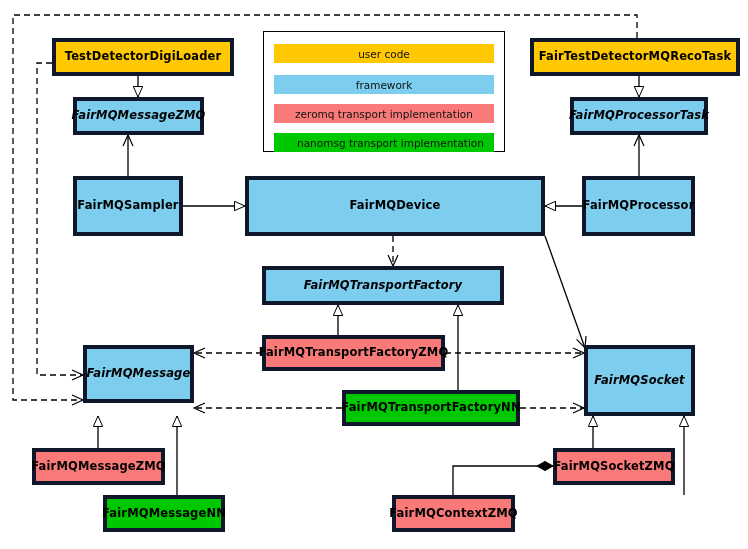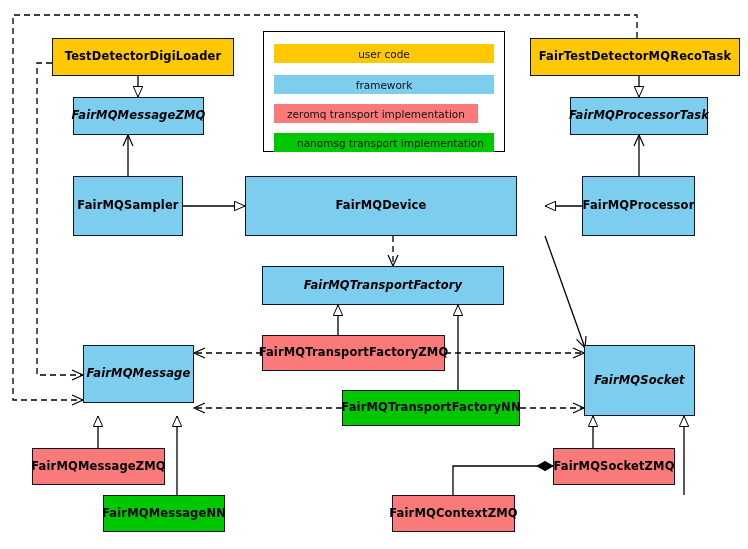--- a/index.html
+++ b/index.html
@@ -19,21 +19,21 @@
     position: absolute;
     left: 0;
     top: 0;
     width: 748px;
     height: 549px;
     pointer-events: none;
   }
   .node {
     position: absolute;
     box-sizing: border-box;
-    border: 1px solid #0f172a;
+    border: 4px solid #0f172a;
     display: flex;
     align-items: center;
     justify-content: center;
     text-align: center;
     font-size: 11.5px;
     font-weight: bold;
     color: #000000;
     line-height: 1.15;
     letter-spacing: 0.15px;
   }
@@ -121,30 +121,30 @@
 
       <path d="M453,495 L453,466 L553,466" marker-end="url(#filled-diamond)"></path>
 
     </g>
   </svg>
 
   <div class="legend-box" style="left:263px; top:31px; width:242px; height:121px;"></div>
 
   <div class="legend-row" style="left:274px; top:36px; width:220px; height:19px; background:#FFC800;">user code</div>
   <div class="legend-row" style="left:274px; top:67px; width:220px; height:19px; background:#7DCDEF;">framework</div>
-  <div class="legend-row" style="left:274px; top:96px; width:204px; height:19px; background:#FA7A7A;">zeromq transport implementation</div>
+  <div class="legend-row" style="left:274px; top:96px; width:220px; height:19px; background:#FA7A7A;">zeromq transport implementation</div>
   <div class="legend-row" style="left:274px; top:125px; width:220px; height:19px; background:#00C800;padding-left:13px;">nanomsg transport implementation</div>
 
   <div class="node" style="left:52px; top:38px; width:182px; height:38px; background:#FFC800;">TestDetectorDigiLoader</div>
 
   <div class="node abstract" style="left:73px; top:97px; width:131px; height:38px; background:#7DCDEF;">FairMQMessageZMQ</div>
 
   <div class="node" style="left:73px; top:176px; width:110px; height:60px; background:#7DCDEF;">FairMQSampler</div>
 
-  <div class="node" style="left:245px; top:176px; width:272px; height:60px; background:#7DCDEF;">FairMQDevice</div>
+  <div class="node" style="left:245px; top:176px; width:300px; height:60px; background:#7DCDEF;">FairMQDevice</div>
 
   <div class="node" style="left:582px; top:176px; width:113px; height:60px; background:#7DCDEF;">FairMQProcessor</div>
 
   <div class="node abstract" style="left:570px; top:97px; width:138px; height:38px; background:#7DCDEF;">FairMQProcessorTask</div>
 
   <div class="node" style="left:530px; top:38px; width:210px; height:38px; background:#FFC800;">FairTestDetectorMQRecoTask</div>
 
   <div class="node abstract" style="left:262px; top:266px; width:242px; height:39px; background:#7DCDEF;">FairMQTransportFactory</div>
 
   <div class="node" style="left:262px; top:335px; width:183px; height:36px; background:#FA7A7A;">FairMQTransportFactoryZMQ</div>

